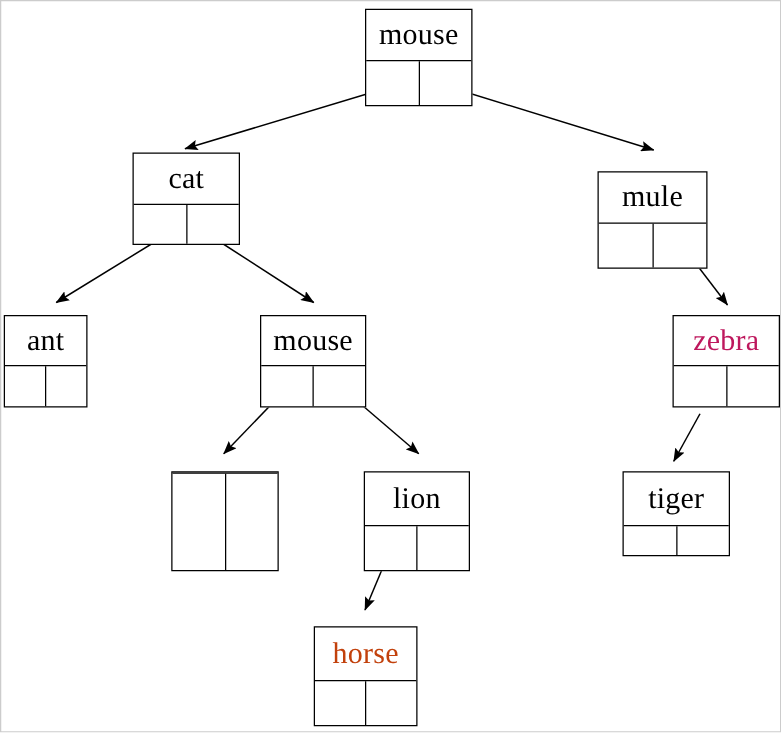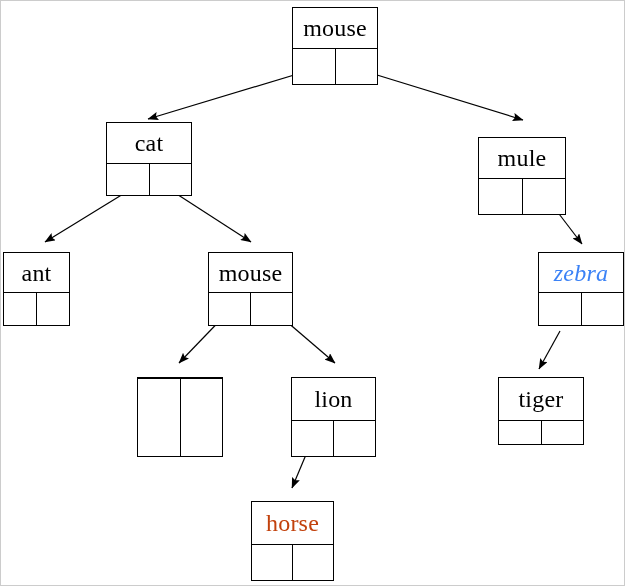--- a/index.html
+++ b/index.html
@@ -114,21 +114,21 @@
         </div>
       </div>
       <div class="node" style="left: 207px; top: 251px; width: 85px; height: 74px; border-color: rgb(0, 0, 0);">
         <div class="node-label" style="height: 39px; color: rgb(0, 0, 0);">mouse</div>
         <div class="node-cells" style="border-top-color: rgb(0, 0, 0);">
           <div class="node-cell left-cell" style="border-right-color: rgb(0, 0, 0);"></div>
           <div class="node-cell right-cell"></div>
         </div>
       </div>
       <div class="node" style="left: 537px; top: 251px; width: 86px; height: 74px; border-color: rgb(0, 0, 0);">
-        <div class="node-label" style="height: 39px; color: #3b82f6; font-style: italic;">zebra</div>
+        <div class="node-label" style="height: 39px; color: #be185d;">zebra</div>
         <div class="node-cells" style="border-top-color: rgb(0, 0, 0);">
           <div class="node-cell left-cell" style="border-right-color: rgb(0, 0, 0);"></div>
           <div class="node-cell right-cell"></div>
         </div>
       </div>
       <div class="node" style="left: 136px; top: 376px; width: 86px; height: 80px; border-color: rgb(0, 0, 0);">
         <div class="node-cells" style="border-top-color: rgb(0, 0, 0);">
           <div class="node-cell left-cell" style="border-right-color: rgb(0, 0, 0);"></div>
           <div class="node-cell right-cell"></div>
         </div>

